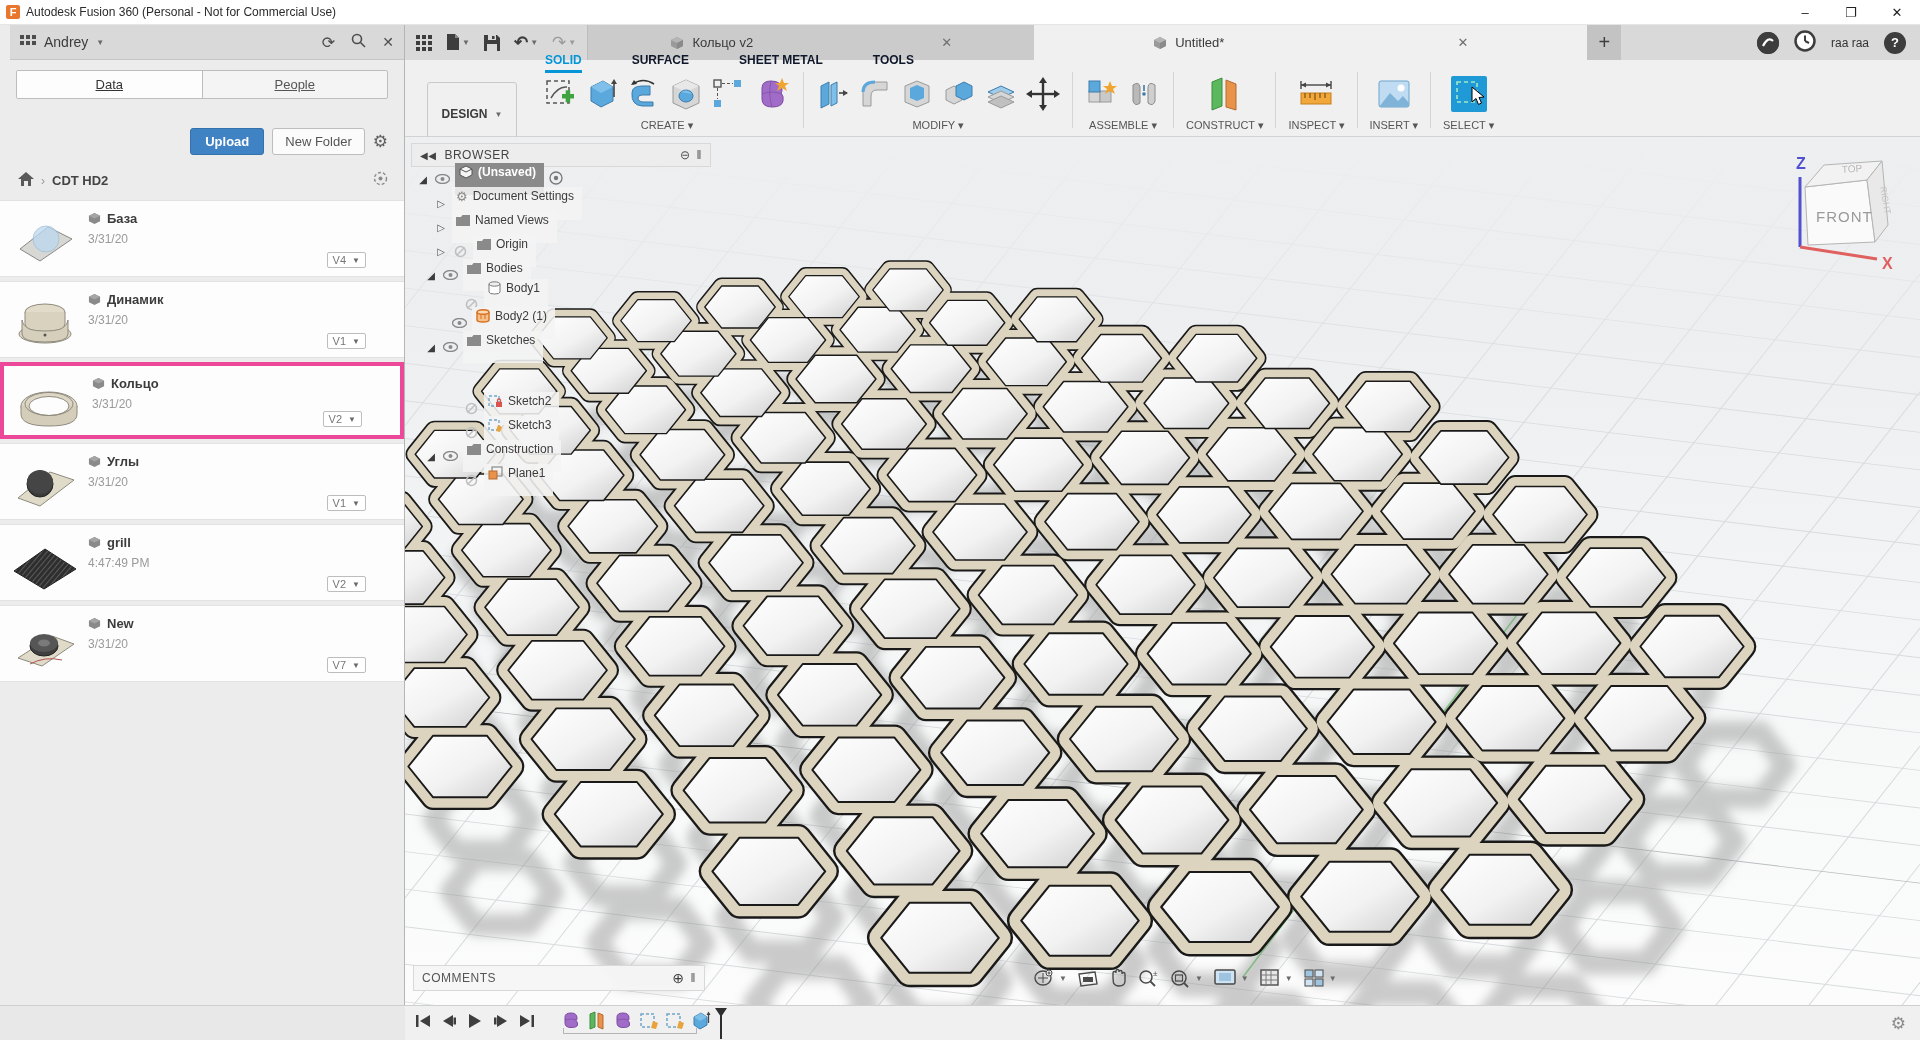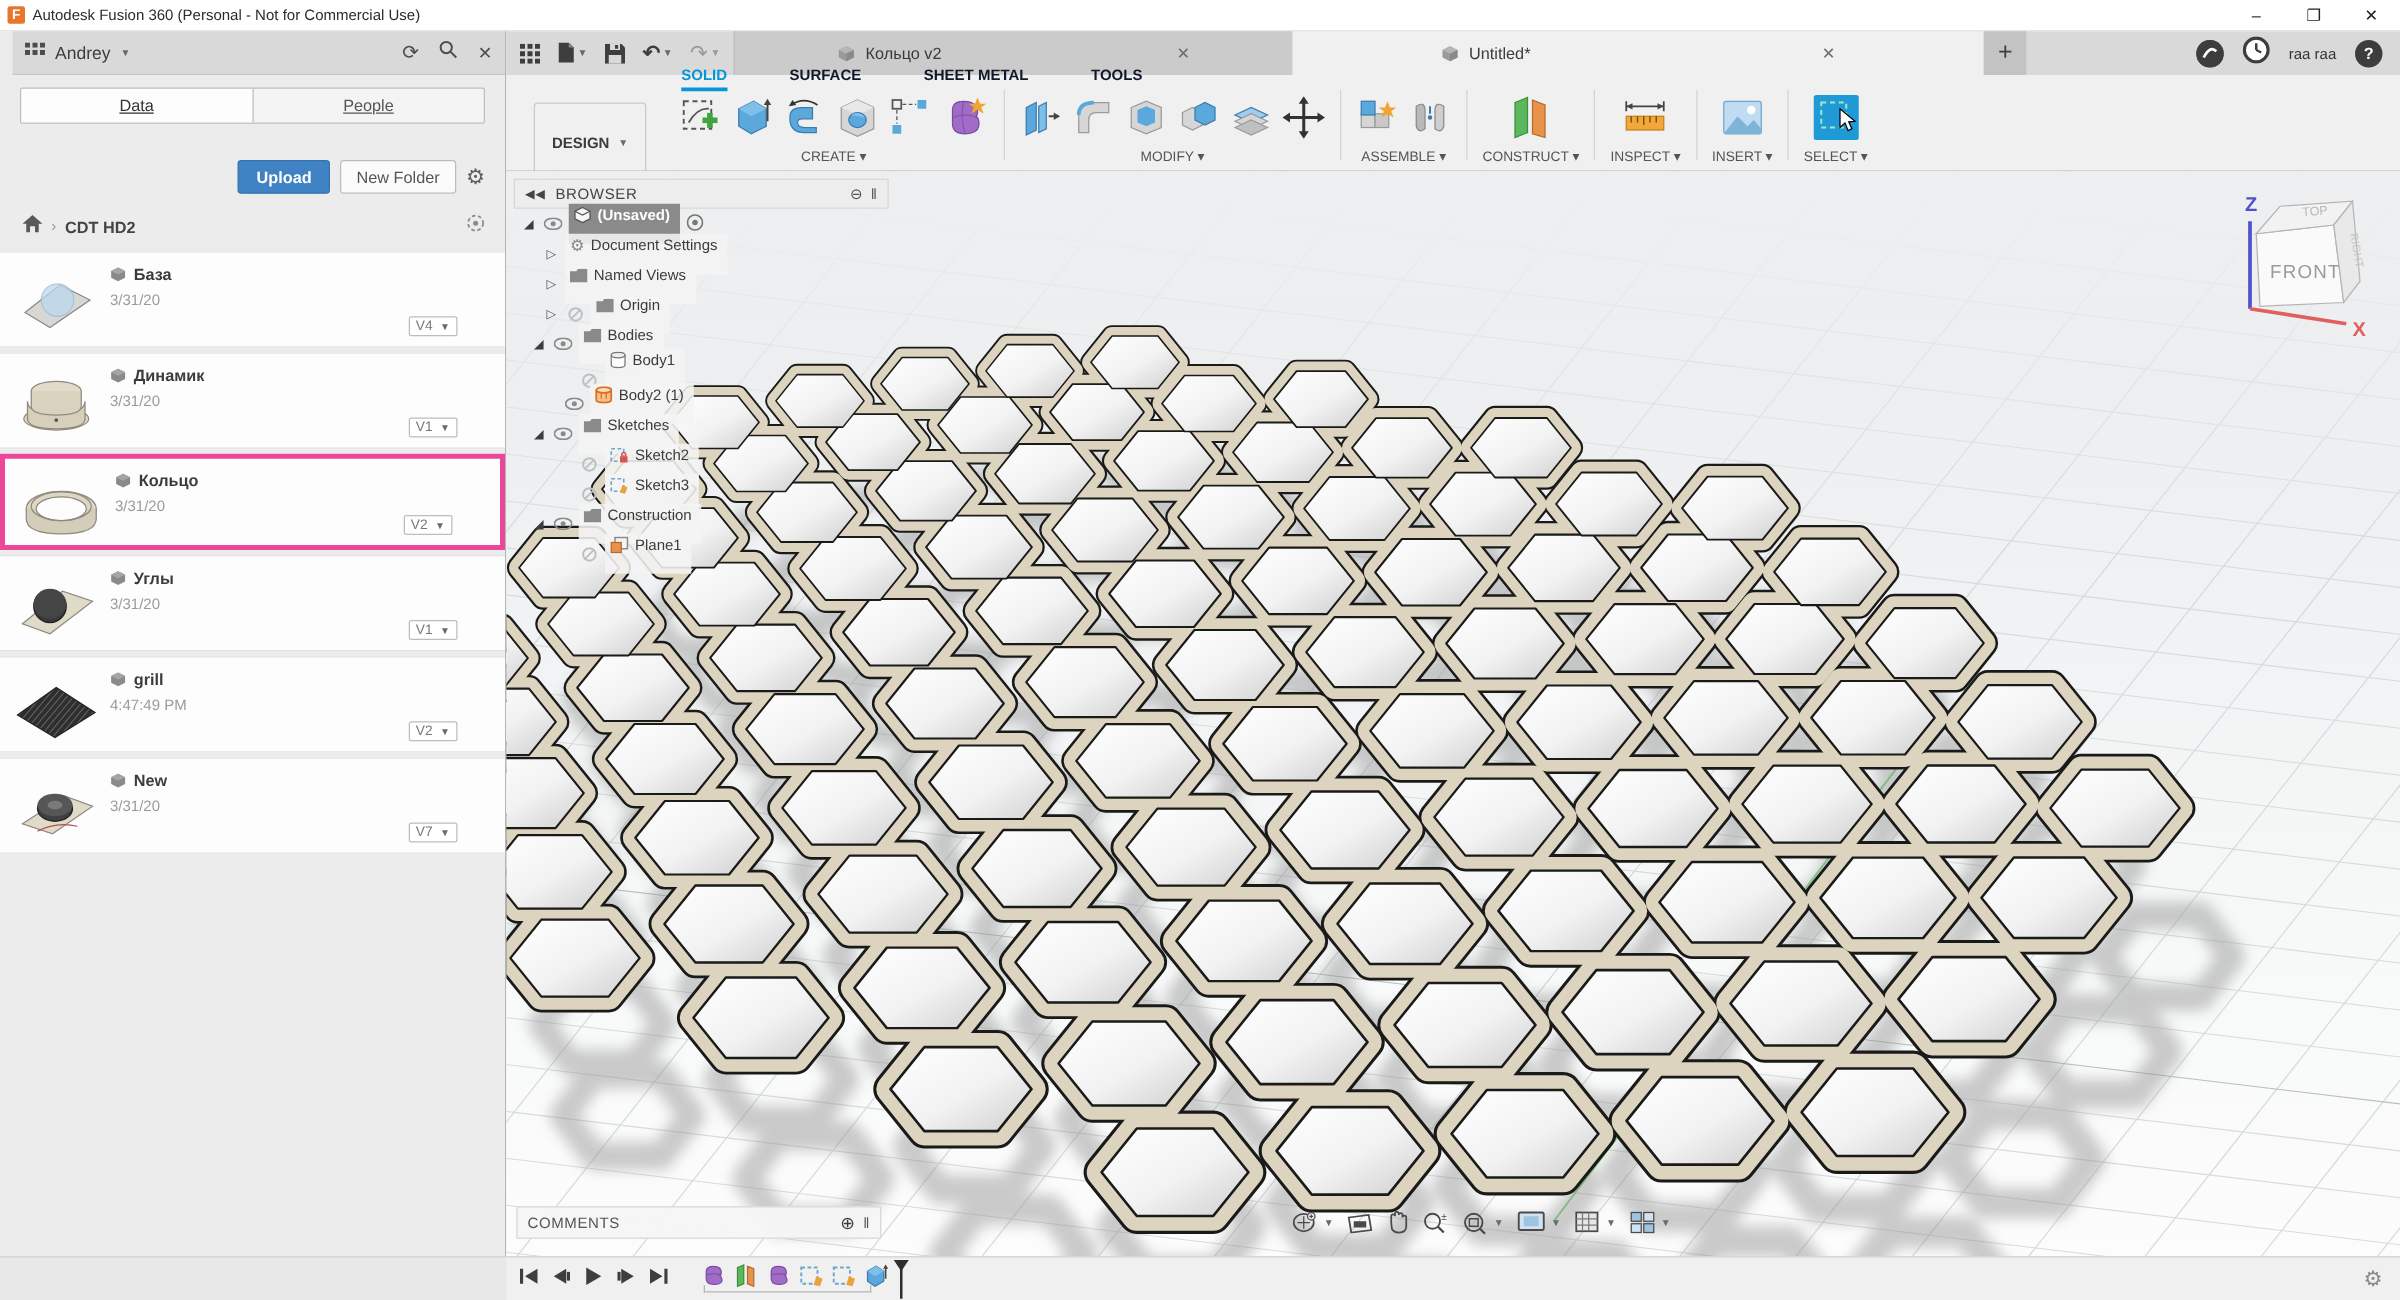--- a/index.html
+++ b/index.html
@@ -1295,21 +1295,21 @@
             <circle cx="7.5" cy="5" r="2" fill="#8a8a8a"></circle>
           </svg>
         </span>
       <span class="b-pill">
           <svg width="14" height="11" viewBox="0 0 14 11">
             <path d="M0 2 L5 2 L6.5 0 L14 0 L14 11 L0 11 Z" fill="#8a8a8a"></path>
           </svg>
         <span>Sketches</span>
         </span>
     </div>
-    <div class="b-row" style="padding-left:52px;">
+    <div class="b-row" style="padding-left:52px;margin-top:37px;">
       <span class="vis">
           <svg width="13" height="13" viewBox="0 0 13 13">
             <circle cx="6.5" cy="6.5" r="5" fill="none" stroke="#c0c0c0" stroke-width="1.6"></circle>
             <line x1="2.5" y1="10.5" x2="10.5" y2="2.5" stroke="#c0c0c0" stroke-width="1.6"></line>
           </svg>
         </span>
       <span class="b-pill">
           <svg width="15" height="15" viewBox="0 0 15 15">
             <rect x="1" y="2" width="10" height="10" fill="none" stroke="#6fa5cc" stroke-width="1.3" stroke-dasharray="3 2"></rect>
             <rect x="8" y="8" width="6" height="5" fill="#d9534f"></rect>

